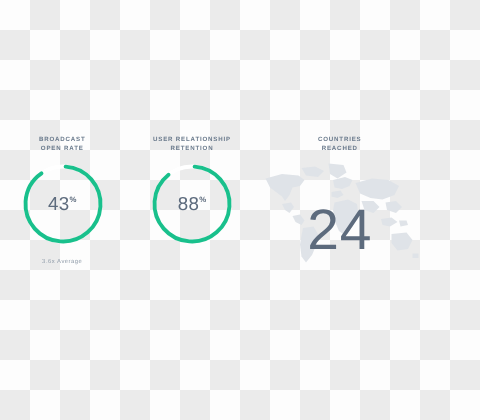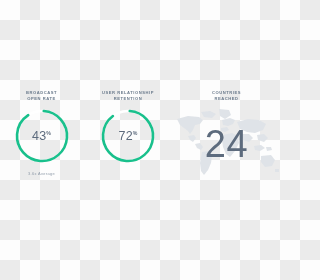--- a/index.html
+++ b/index.html
@@ -104,21 +104,21 @@
   }
   .map-svg {
     position: absolute;
     top: 0; left: 0;
     width: 107px;
     height: 74px;
     display: block;
   }
   .map-number {
     position: absolute;
-    top: 2px; left: 0;
+    top: 12px; left: 0;
     width: 100%;
     height: 100%;
     display: flex;
     align-items: center;
     justify-content: center;
     color: #5d6b7d;
     font-size: 38px;
     line-height: 1;
     font-weight: normal;
     letter-spacing: 0.5px;
@@ -149,21 +149,21 @@
   <div class="panel panel-retention">
     <div class="panel-heading">USER RELATIONSHIP
 RETENTION</div>
 
     <div class="donut-wrap donut-wrap-2">
       <svg class="donut-svg" viewBox="0 0 56 56">
         <circle cx="28" cy="28" r="25" fill="none" stroke="#ffffff" stroke-width="2.6"></circle>
         <circle cx="28" cy="28" r="25" fill="none" stroke="#19c08c" stroke-width="2.6" stroke-linecap="round" stroke-dasharray="138.2 18.9" transform="rotate(-86 28 28)"></circle>
       </svg>
       <div class="donut-center">
-        <div class="donut-value"><span>72</span><span class="donut-suffix">%</span></div>
+        <div class="donut-value"><span>88</span><span class="donut-suffix">%</span></div>
       </div>
     </div>
   </div>
 
   <div class="panel panel-countries">
     <div class="panel-heading">COUNTRIES
 REACHED</div>
 
     <div class="map-block">
       <svg class="map-svg" viewBox="0 0 214 148">

